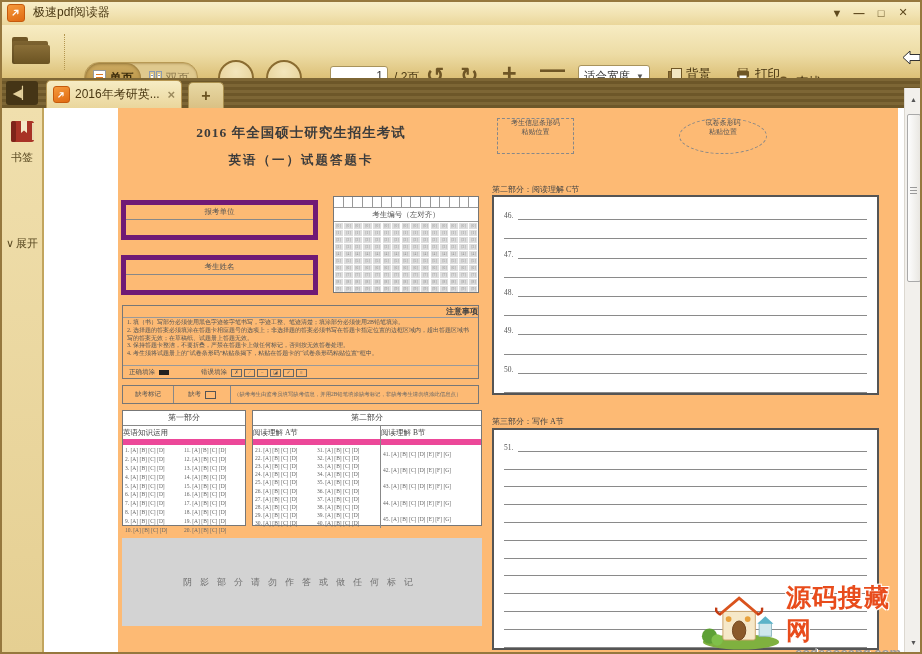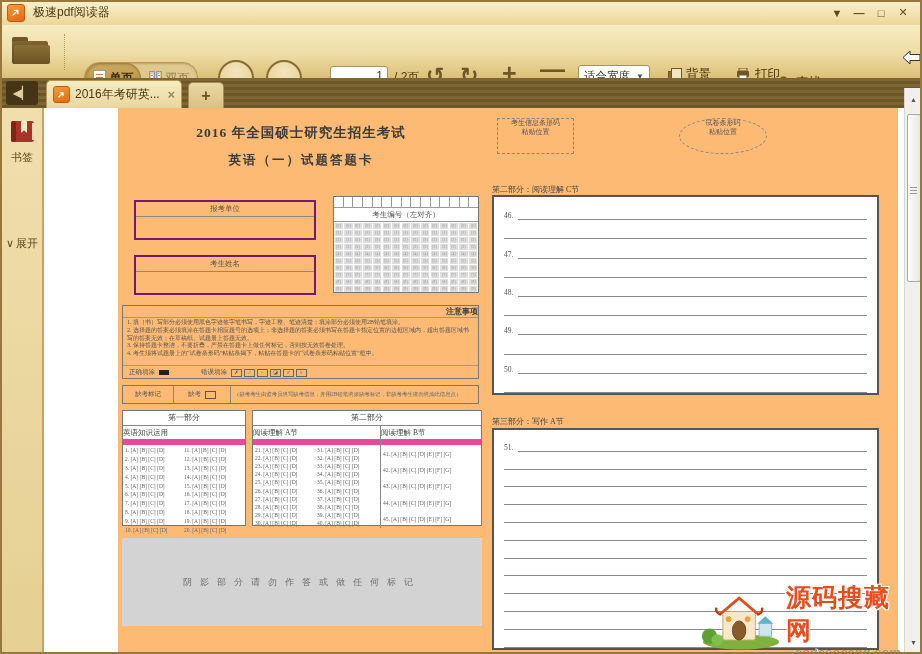--- a/index.html
+++ b/index.html
@@ -83,21 +83,21 @@
   .sideitem .lab{font-size:11px;color:#5a4a22;margin-top:2px;}
   .si-book{top:12px;} .si-toc{top:74px;padding-left:48px;} .si-expand{top:128px;}
   .expandrow{display:flex;align-items:center;justify-content:center;gap:2px;font-size:11px;color:#5a4a22;}
   
   .viewer{position:absolute;left:44px;top:108px;width:860px;height:546px;background:#fff;}
   #page{position:absolute;left:74px;top:0;width:780px;height:546px;background:#fdba74;
     font-family:"Liberation Serif","DejaVu Serif",serif;color:#555;}
   .doctitle{position:absolute;left:0;top:16px;width:366px;text-align:center;color:#3c3c3c;}
   .doctitle .t1{font-size:13.5px;font-weight:bold;letter-spacing:1px;}
   .doctitle .t2{font-size:12.5px;font-weight:bold;letter-spacing:2px;margin-top:10px;}
-  .formbox{position:absolute;left:16px;width:182px;height:40px;border:2px solid #701a75;box-sizing:border-box;}
+  .formbox{position:absolute;left:3px;width:197px;height:40px;border:5px solid #701a75;box-sizing:border-box;}
   .formbox .head{height:14px;border-bottom:1px solid #888;text-align:center;font-size:7.5px;line-height:14px;color:#555;}
   .unitbox{top:92px;} .namebox{top:147px;}
   .dgrid{position:absolute;left:215px;top:88px;width:146px;height:97px;border:1px solid #777;box-sizing:border-box;background:#fff;}
   .dg-blank{display:flex;height:10px;border-bottom:1px solid #999;}
   .dg-blank span{flex:1;border-right:1px solid #999;}
   .dg-blank span:last-child{border-right:none;}
   .dg-head{height:13px;line-height:13px;text-align:center;font-size:7.5px;color:#555;border-bottom:1px solid #999;}
   .dg-row{display:flex;height:7.1px;}
   .dg-row span{flex:1;margin:.5px .7px;background:#dedede;display:flex;align-items:center;justify-content:center;overflow:hidden;}
   .dg-row i{font-style:normal;font-size:6px;color:#8b8b8b;transform:scale(.6);white-space:nowrap;}

